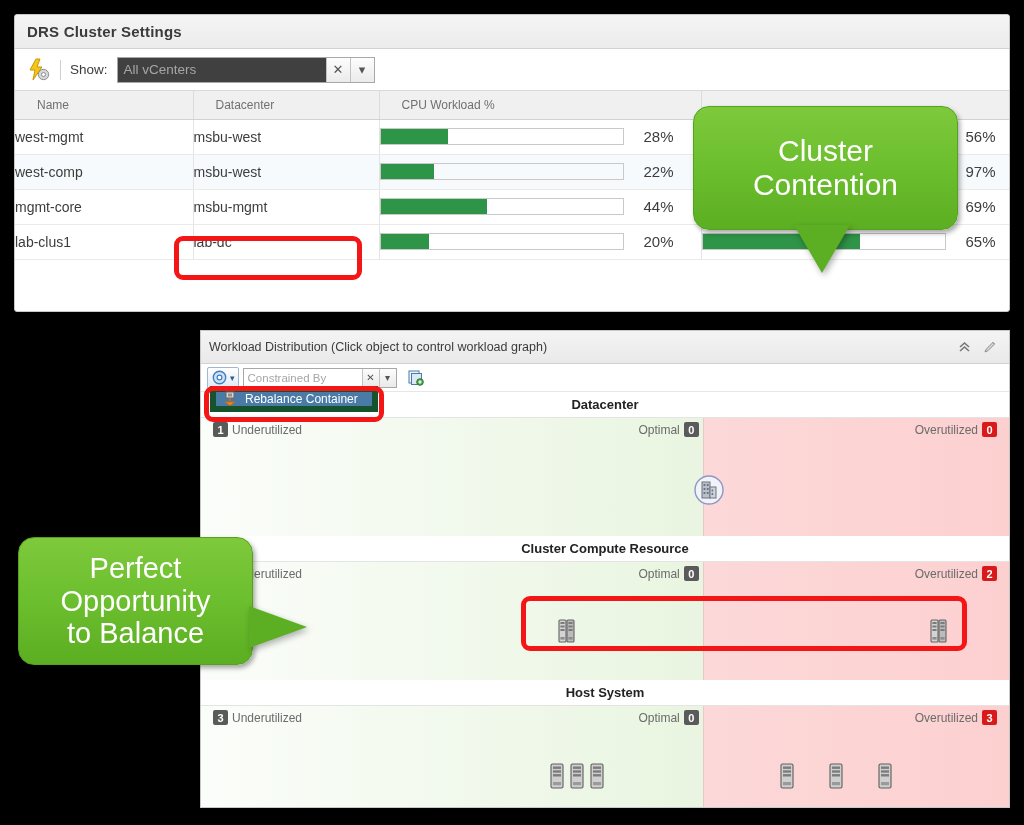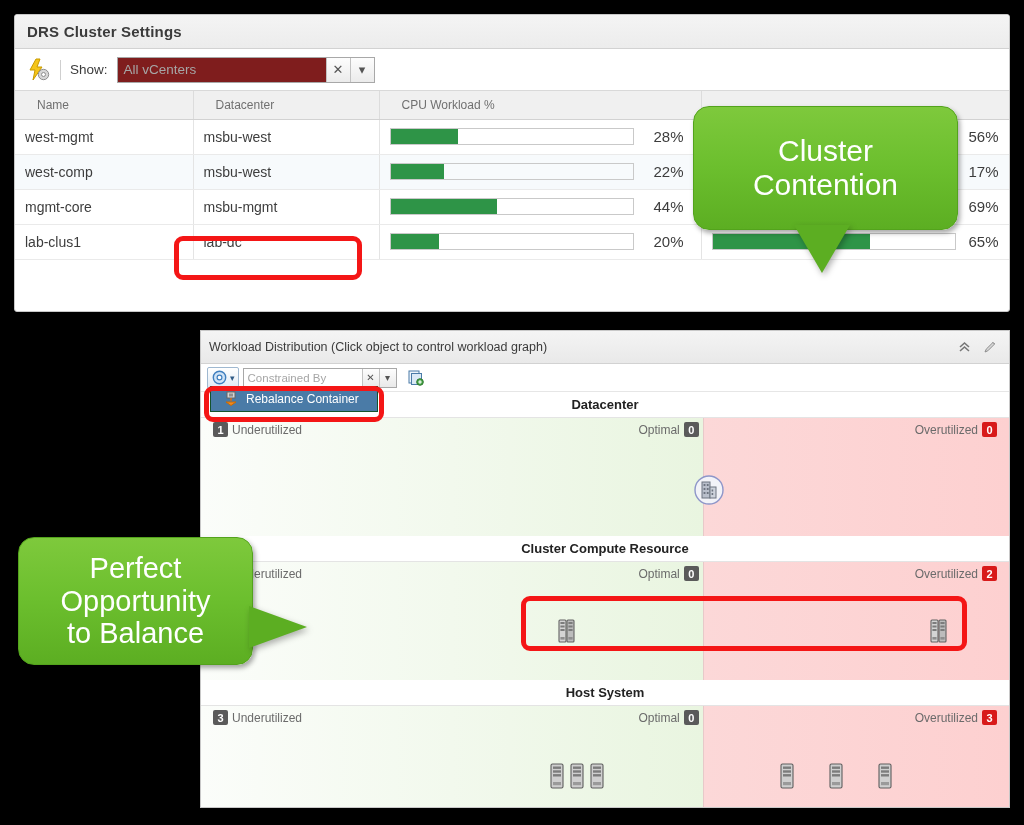--- a/index.html
+++ b/index.html
@@ -47,42 +47,42 @@
   }
   .bolt-gear { width: 24px; height: 24px; position: relative; display:inline-block;}
   .tb-sep { width:1px; height:20px; background:#cfcfcf; }
   .tb-label { font-size: 13.5px; color:#3b3b3b; }
   .combo {
     display:flex; align-items:stretch; height:26px;
     border:1px solid #a8a8a8; background:#fff;
   }
   .combo .txt {
     width: 208px; display:flex; align-items:center; padding-left:6px;
-    font-size:13.5px; color:#a6a6a6; background:#7f1d1d;
+    font-size:13.5px; color:#a6a6a6; background:#404040;
   }
   .combo .btn {
     width:24px; border-left:1px solid #c2c2c2;
     background:linear-gradient(to bottom,#fdfdfd,#ebebeb);
     display:flex;align-items:center;justify-content:center;
     font-size:13px;color:#555; cursor:pointer;
   }
   
   table.drs { width:100%; border-collapse:collapse; table-layout:fixed; }
   table.drs th {
     background:#f0f0f0;
     border-bottom:1px solid #d2d2d2;
     border-right:1px solid #dcdcdc;
     font-size:12px; font-weight:normal; color:#707070;
     text-align:left; padding:6px 22px; height:28px;
   }
   table.drs td {
     border-bottom:1px solid #eaeaea;
     border-right:1px solid #e4e4e4;
     font-size:14px; color:#3d3d3d;
-    padding:0 10px; height:35px; vertical-align:middle;
+    padding:0 0; height:35px; vertical-align:middle;
   }
   tr.alt td { background:#f7fafc; }
   tr.sel td { background:#b3ddf7; }
   td.barcell { padding:0 8px; }
   .barwrap { display:flex; align-items:center; gap:10px; }
   .bar {
     flex: 0 0 auto;
     width: 244px; height: 17px;
     background:#ffffff;
     border:1px solid #c9c9c9;
@@ -122,23 +122,23 @@
   .combo2 .txt { width:118px; display:flex;align-items:center;padding-left:4px;
      font-size:11.5px;color:#a6a6a6;}
   .combo2 .btn { width:17px;border-left:1px solid #c2c2c2;
      background:linear-gradient(to bottom,#fdfdfd,#e9e9e9);
      display:flex;align-items:center;justify-content:center;font-size:10px;color:#555;}
   
   #rebalance-menu {
     position:absolute; left:9px; top:55px;
     width:168px; height:26px;
     background:#4a7ba7;
-    border:1px solid #14532d;
+    border:6px solid #14532d;
     display:flex; align-items:center; gap:7px;
-    padding:0 12px;
+    padding:0 6px;
     z-index:6;
   }
   #rebalance-menu .lbl { font-size:12px; color:#ffffff; }
   
   .wd-section { position:relative; }
   .wd-head {
     height:26px; background:#fff;
     display:flex;align-items:center;justify-content:center;
     font-size:13px; font-weight:bold; color:#222;
     border-bottom:1px solid #e4e4e4;
@@ -292,21 +292,21 @@
                   <i style="width:22%"></i>
                 </span>
                 <span class="pct">22%</span>
               </span>
             </td>
             <td class="barcell">
               <span class="barwrap">
                 <span class="bar">
                   <i class="" style="width:48%"></i>
                 </span>
-                <span class="pct">17%</span>
+                <span class="pct">97%</span>
               </span>
             </td>
           </tr>
           <tr>
             <td>mgmt-core</td>
             <td>msbu-mgmt</td>
             <td class="barcell">
               <span class="barwrap">
                 <span class="bar">
                   <i style="width:44%"></i>

